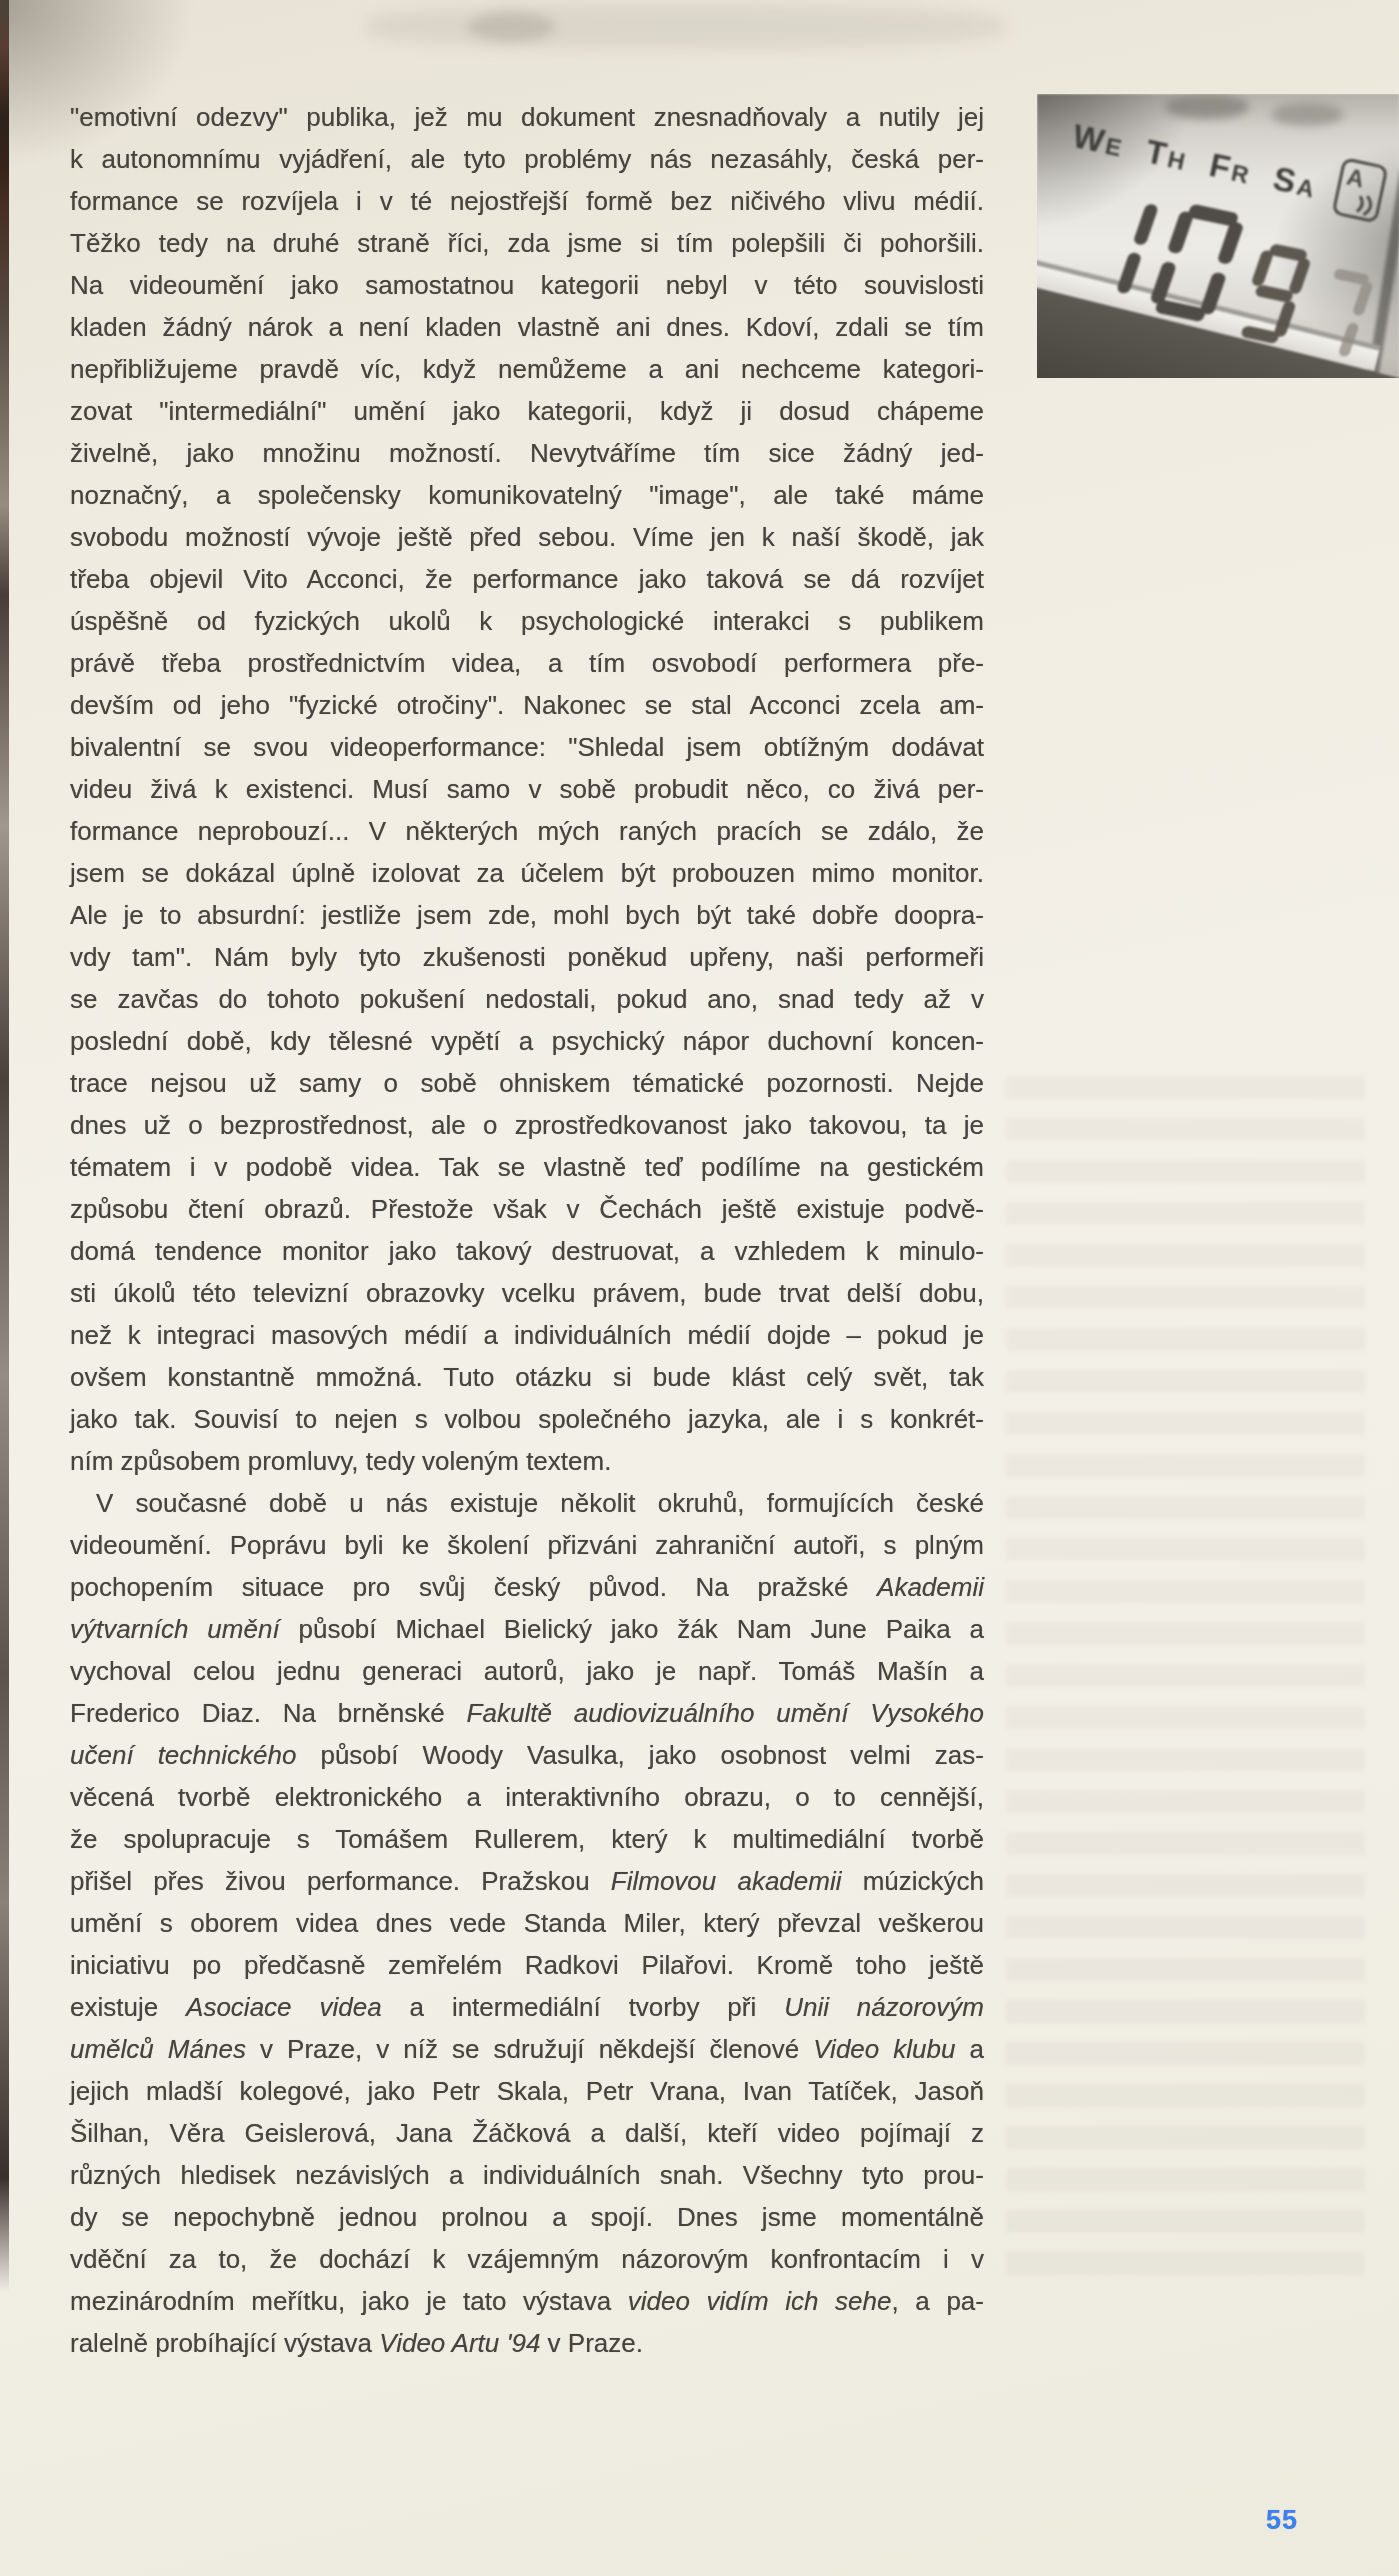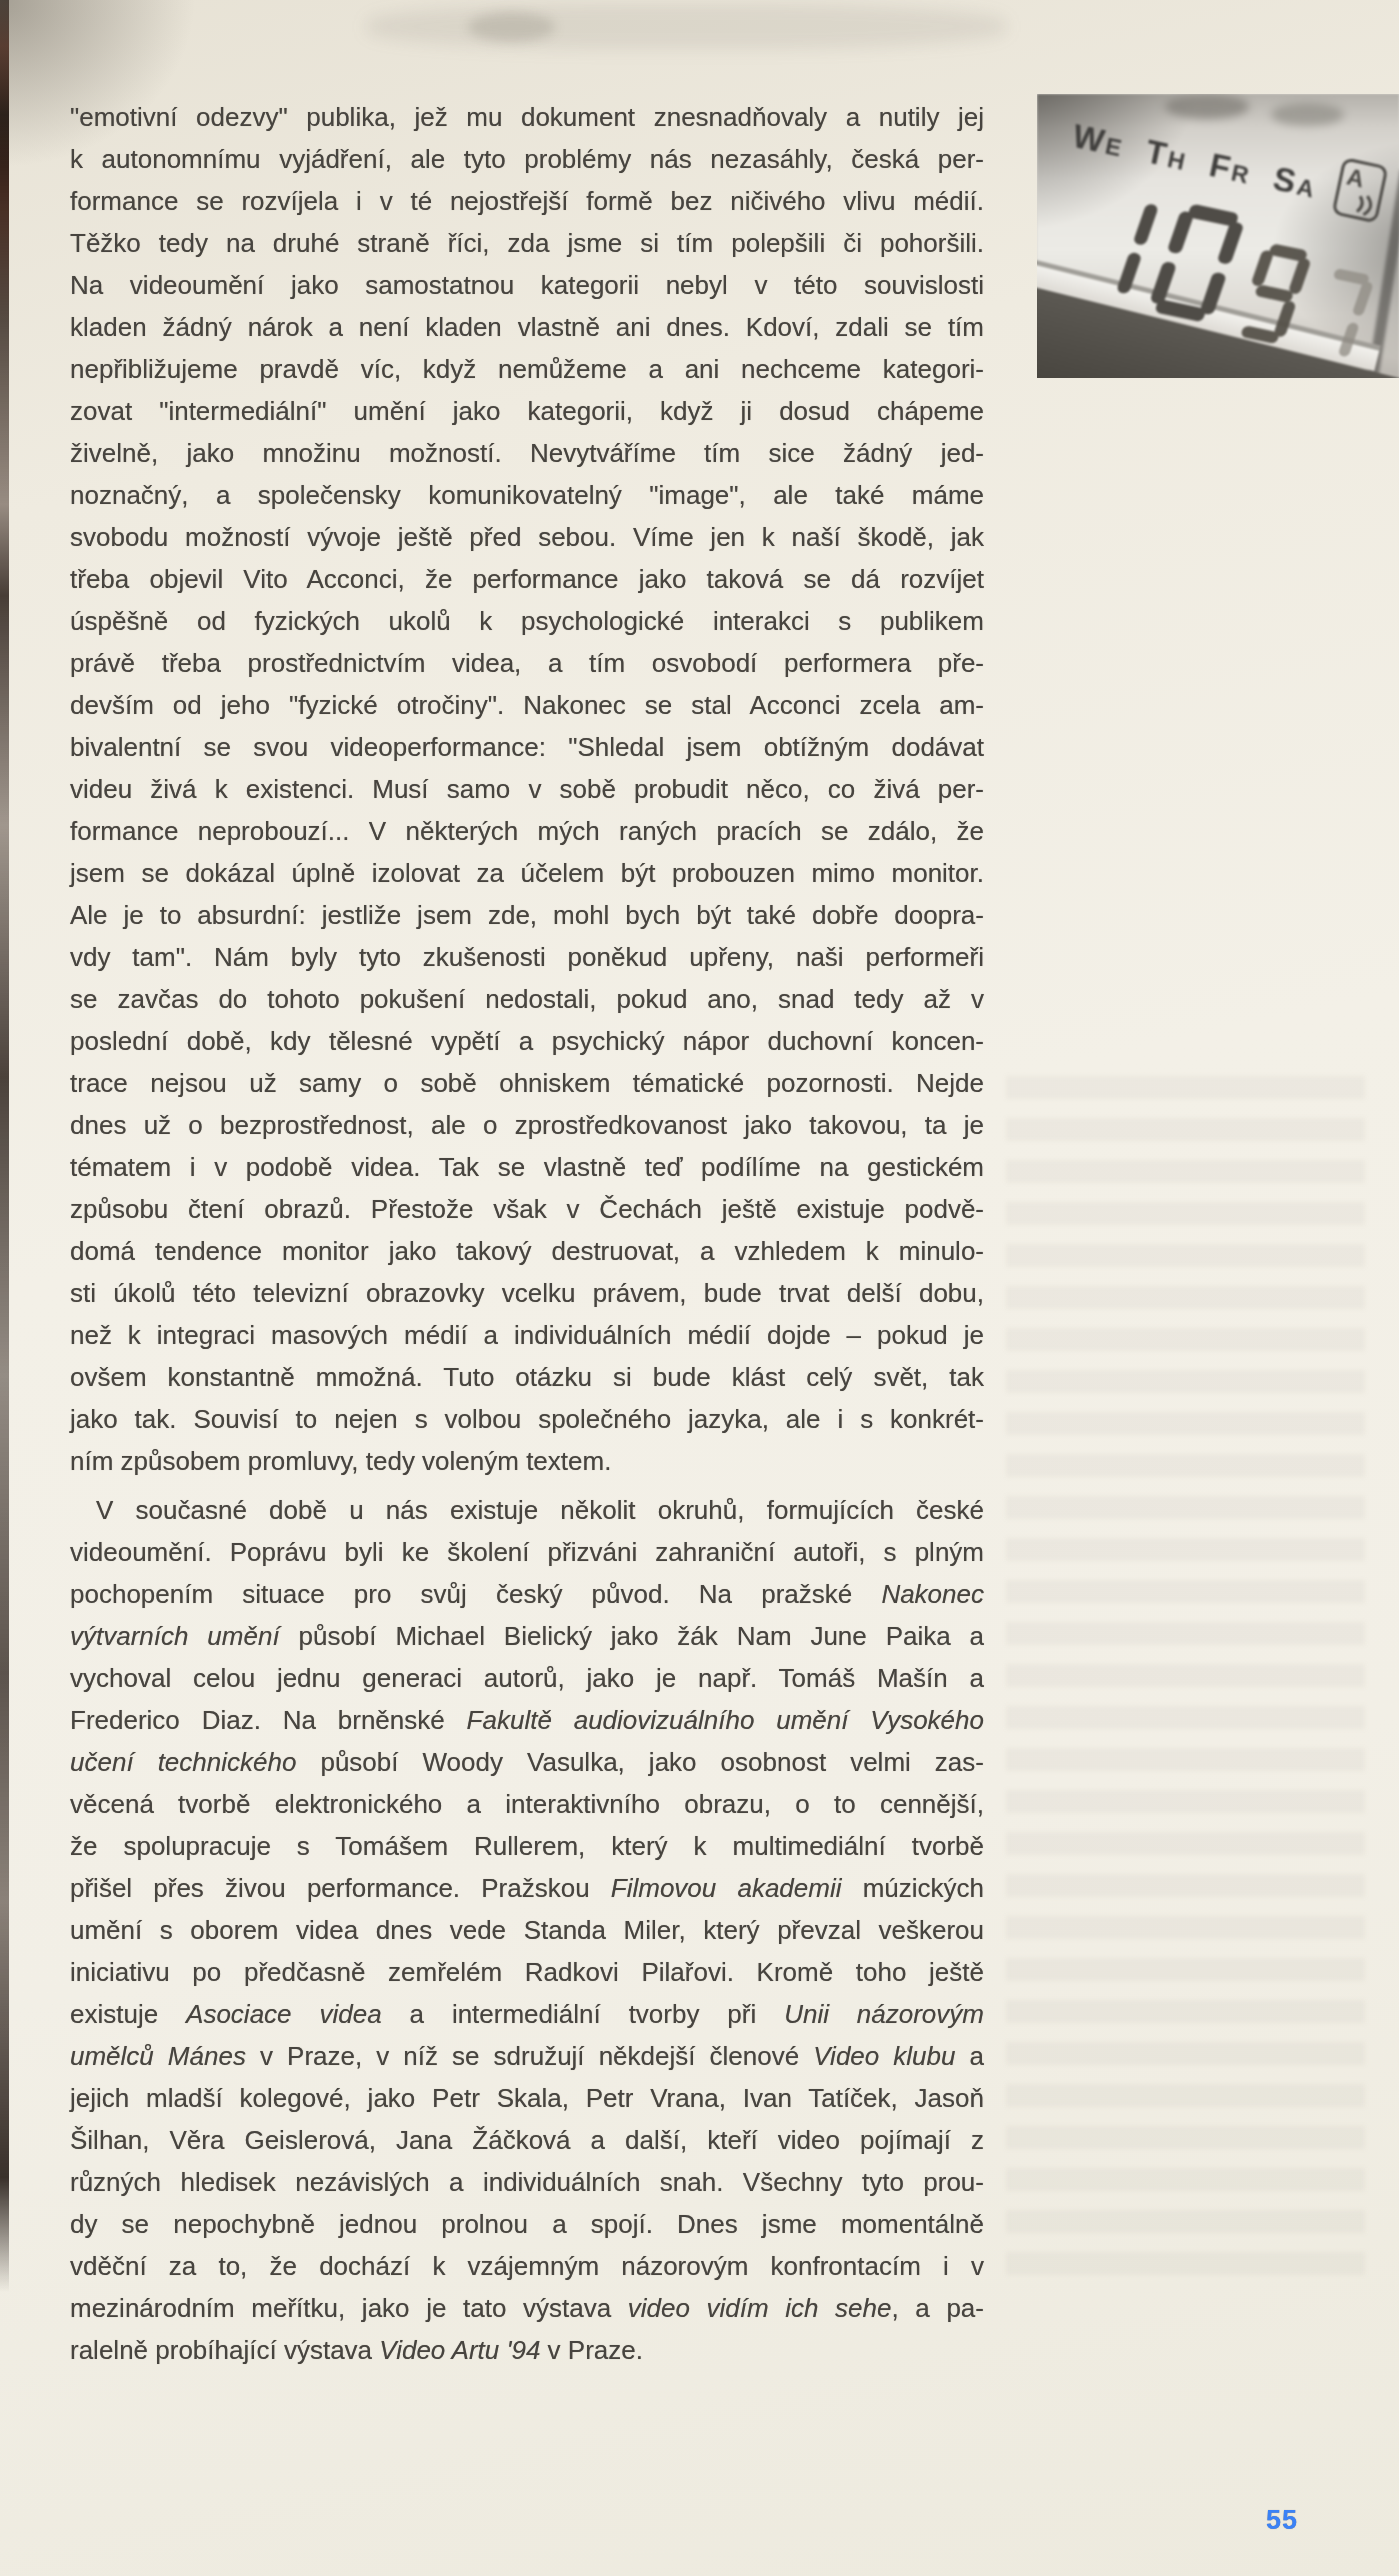--- a/index.html
+++ b/index.html
@@ -45,21 +45,21 @@
   .article{
     position:absolute;left:70px;top:96px;width:914px;
     font-size:26px;color:#47443f;
     text-shadow:0 0 0.7px rgba(72,68,61,.55);
   }
   .tline{
     height:42px;line-height:42px;white-space:normal;
     text-align:justify;text-align-last:justify;
   }
   .tline.last{text-align-last:left;}
-  .tline.indent{text-indent:26px;margin-top:7px;}
+  .tline.indent{text-indent:26px;}
   .tline i{font-style:italic;}
 
   
   .pagenum{
     position:absolute;left:1266px;top:2505px;
     font-size:27px;font-weight:bold;color:#3b82f6;letter-spacing:0.9px;
     text-shadow:0 0 0.7px rgba(60,57,52,.6);
   }
 
   
@@ -147,21 +147,21 @@
       <div class="tline">tématem i v podobě videa. Tak se vlastně teď podílíme na gestickém</div>
       <div class="tline">způsobu čtení obrazů. Přestože však v Čechách ještě existuje podvě-</div>
       <div class="tline">domá tendence monitor jako takový destruovat, a vzhledem k minulo-</div>
       <div class="tline">sti úkolů této televizní obrazovky vcelku právem, bude trvat delší dobu,</div>
       <div class="tline">než k integraci masových médií a individuálních médií dojde – pokud je</div>
       <div class="tline">ovšem konstantně mmožná. Tuto otázku si bude klást celý svět, tak</div>
       <div class="tline">jako tak. Souvisí to nejen s volbou společného jazyka, ale i s konkrét-</div>
       <div class="tline last">ním způsobem promluvy, tedy voleným textem.</div>
       <div class="tline indent">V současné době u nás existuje několit okruhů, formujících české</div>
       <div class="tline">videoumění. Poprávu byli ke školení přizváni zahraniční autoři, s plným</div>
-      <div class="tline">pochopením situace pro svůj český původ. Na pražské <i>Nakonec</i></div>
+      <div class="tline">pochopením situace pro svůj český původ. Na pražské <i>Akademii</i></div>
       <div class="tline"><i>výtvarních umění</i> působí Michael Bielický jako žák Nam June Paika a</div>
       <div class="tline">vychoval celou jednu generaci autorů, jako je např. Tomáš Mašín a</div>
       <div class="tline">Frederico Diaz. Na brněnské <i>Fakultě audiovizuálního umění Vysokého</i></div>
       <div class="tline"><i>učení technického</i> působí Woody Vasulka, jako osobnost velmi zas-</div>
       <div class="tline">věcená tvorbě elektronického a interaktivního obrazu, o to cennější,</div>
       <div class="tline">že spolupracuje s Tomášem Rullerem, který k multimediální tvorbě</div>
       <div class="tline">přišel přes živou performance. Pražskou <i>Filmovou akademii</i> múzických</div>
       <div class="tline">umění s oborem videa dnes vede Standa Miler, který převzal veškerou</div>
       <div class="tline">iniciativu po předčasně zemřelém Radkovi Pilařovi. Kromě toho ještě</div>
       <div class="tline">existuje <i>Asociace videa</i> a intermediální tvorby při <i>Unii názorovým</i></div>

